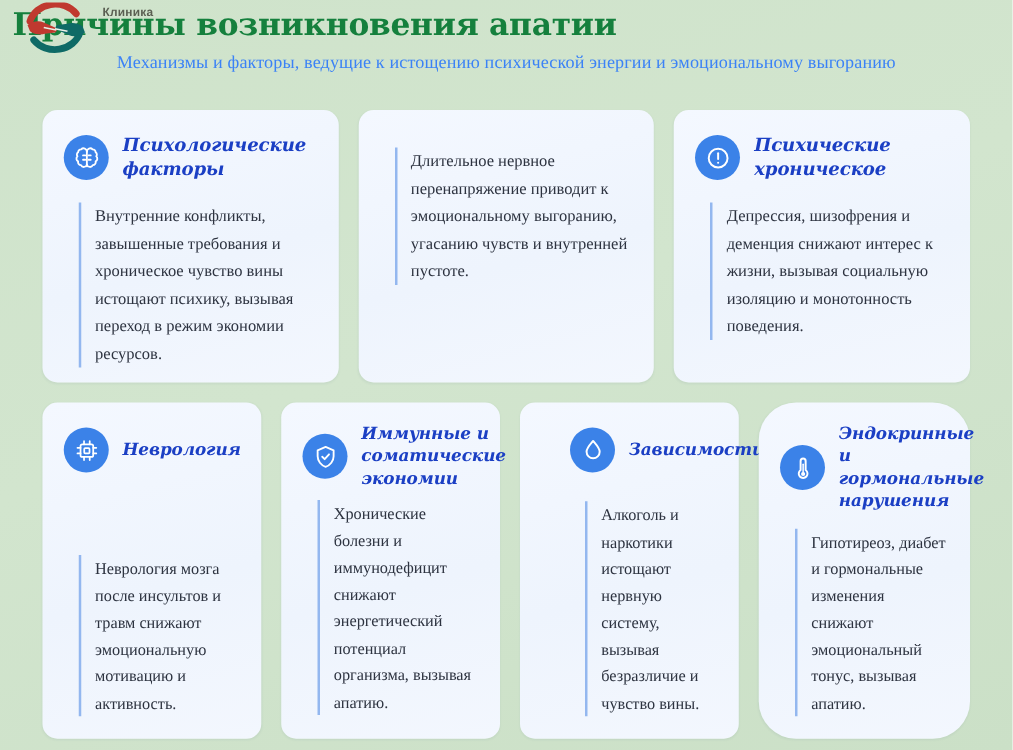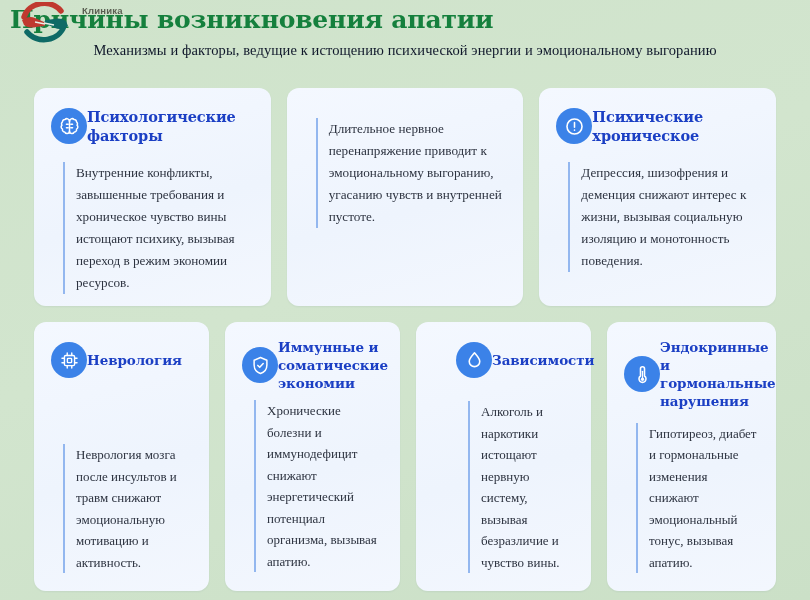--- a/index.html
+++ b/index.html
@@ -73,21 +73,21 @@
     color: #15803d;
     line-height: 32px;
     padding-top: 2px;
     letter-spacing: -.2px;
   }
 
   .subtitle {
     text-align: center;
     font-family: "Liberation Serif", serif;
     font-size: 14.5px;
-    color: #0f172a;
+    color: #3b82f6;
     line-height: 20px;
     padding-top: 4px;
     letter-spacing: .1px;
   }
 
   
   .grid {
     padding: 0 34px;
   }
 
@@ -106,21 +106,23 @@
     padding: 16px 17px 14px 17px;
     display: flex;
     flex-direction: column;
     box-shadow: 0 1px 2px rgba(40,70,110,.07);
     min-width: 0;
   }
 
   .card-head {
     display: flex;
     align-items: center;
+    gap: 11px;
     min-height: 44px;
+    font-style: italic;
   }
 
   .card-icon {
     flex: 0 0 36px;
     width: 36px;
     height: 36px;
     border-radius: 50%;
     background: #3b82e8;
     display: flex;
     align-items: center;
@@ -148,21 +150,21 @@
     margin-left: 12px;
   }
 
   .row-1 .card-body { margin-top: 14px; margin-bottom: auto; }
   .row-2 .card-body { margin-bottom: 4px; }
 
   
   .row-2 .card:nth-child(1) { flex: 0 0 175px; }
   .row-2 .card:nth-child(2) { flex: 0 0 175px; }
   .row-2 .card:nth-child(3) { flex: 0 0 175px; padding-left: 40px; }
-  .row-2 .card:nth-child(4) { flex: 1 1 0; }
+  .row-2 .card:nth-child(4) { flex: 1 1 0; border-radius: 30px; }
 
   .row-2 .card-title { font-size: 13.5px; line-height: 18px; }
   .row-2 .card-body { font-size: 13px; line-height: 21.5px; }
 
   .row-2 .card:nth-child(2) .card-body,
   .row-2 .card:nth-child(2) { }
   .row-2 .card:nth-child(2) .card-body { margin-top: 8px; }
   .row-2 .card:nth-child(4) .card-head { align-items: center; }
 </style>
 </head>

